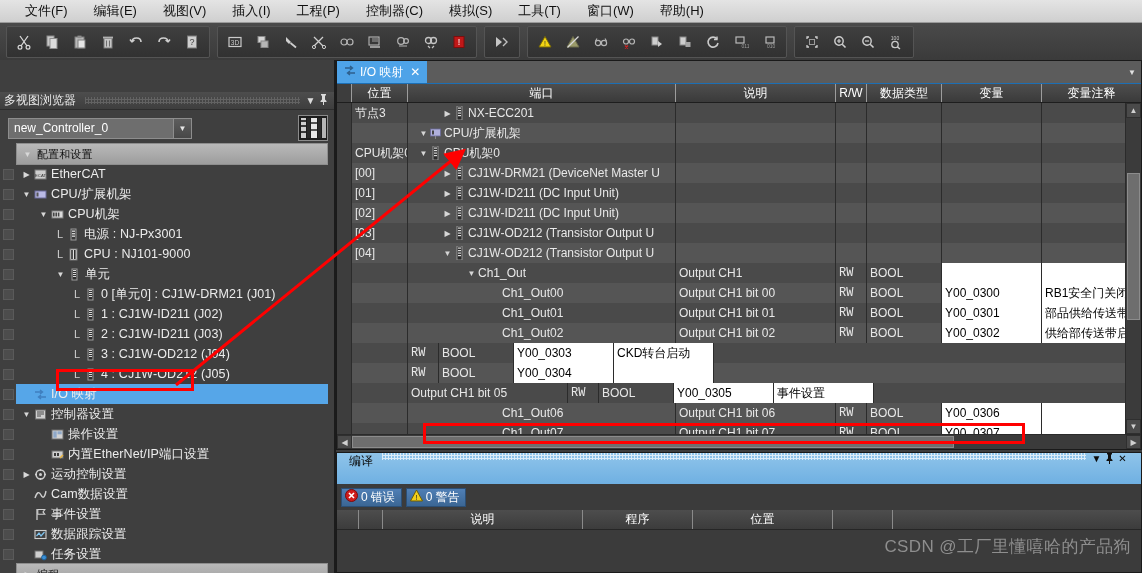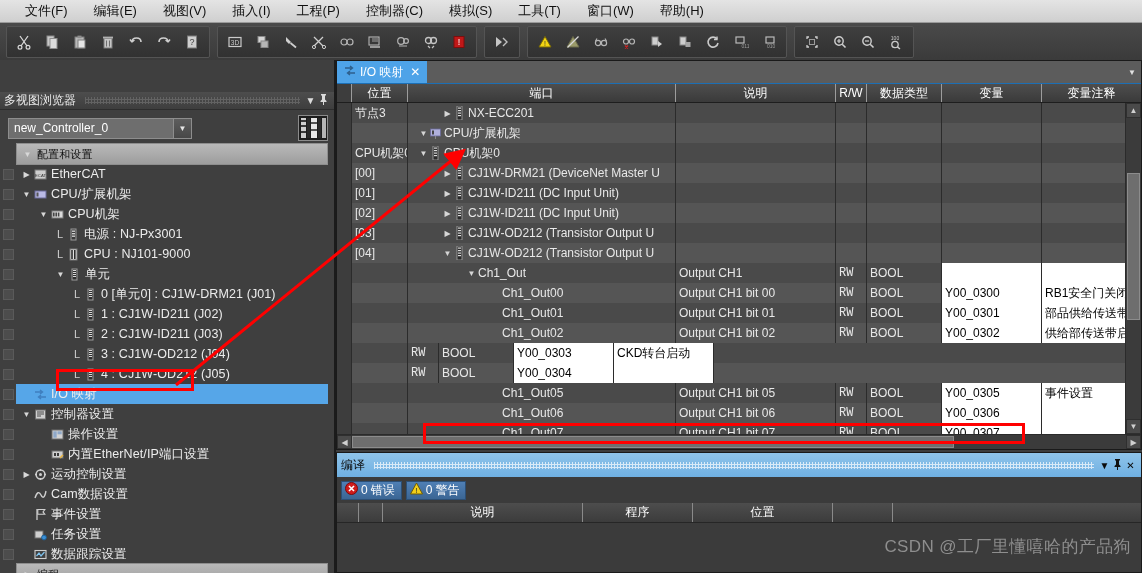--- a/index.html
+++ b/index.html
@@ -130,22 +130,22 @@
   .hsbtn{width:15px;background:#4a4a4a;display:flex;align-items:center;justify-content:center;
     font-size:8px;color:#d0d0d0;border:1px solid #2f2f2f;box-sizing:border-box;}
   .hstrack{flex:1;position:relative;background:#3b3b3b;}
   .hsthumb{position:absolute;left:0;top:1px;bottom:1px;width:600px;background:#6e6e6e;
     border:1px solid #8c8c8c;}
 
   
   .bottom{position:absolute;left:336px;top:452px;width:806px;height:121px;
     background:#3b3b3b;border:1px solid #1a1a1a;box-sizing:border-box;
     display:flex;flex-direction:column;}
-  .btitle{height:24px;background:linear-gradient(#8fc4ea,#6fb0e2);display:flex;align-items:center;
-    padding:0 4px;}
+  .btitle{height:31px;background:linear-gradient(#8fc4ea,#6fb0e2);display:flex;
+    padding:0 12px;}
   .btitle .btxt{font-size:12px;color:#0a0a0a;padding-right:5px;white-space:nowrap;}
   .btitle .bdots{flex:1;height:7px;
     background-image:repeating-linear-gradient(90deg,#ffffff 0 1px,transparent 1px 3px),
                      repeating-linear-gradient(0deg,#ffffff 0 1px,transparent 1px 3px);
     background-size:3px 3px;opacity:.7;margin:0 4px;}
   .btitle .bbtn{width:13px;text-align:center;font-size:10px;color:#0b0b0b;}
   .bfilters{height:22px;display:flex;align-items:center;gap:4px;padding:2px 4px;
     background:#3b3b3b;}
   .fbtn{height:17px;display:flex;align-items:center;gap:3px;padding:0 6px 0 3px;
     background:linear-gradient(#4f7fb5,#3b6694);border:1px solid #2c4f75;font-size:12px;color:#fff;}
@@ -747,41 +747,41 @@
         </div>
         <div class="trow">
           <div class="gutter">
             <i></i>
           </div>
           <div class="body">
             <span style="width: 2px; flex: 0 0 auto;"></span>
             <span class="tw"></span>
             <span class="ico">
               <svg width="13" height="13" viewBox="0 0 13 13">
+                <rect x="1" y="2.5" width="11" height="8" fill="none" stroke="#cfcfcf" stroke-width="1.1"></rect>
+                <path d="M2.5 8 L5 5 L7 8 L10.5 4" stroke="#7fc4f0" stroke-width="1.2" fill="none"></path>
+              </svg>
+            </span>
+            <span class="lbl">数据跟踪设置</span>
+          </div>
+        </div>
+        <div class="trow">
+          <div class="gutter">
+            <i></i>
+          </div>
+          <div class="body">
+            <span style="width: 2px; flex: 0 0 auto;"></span>
+            <span class="tw"></span>
+            <span class="ico">
+              <svg width="13" height="13" viewBox="0 0 13 13">
                 <rect x="1" y="3" width="8" height="7" fill="#cfcfcf" stroke="#6f6f6f"></rect>
                 <circle cx="10" cy="9.5" r="2.4" fill="#3a8fd6" stroke="#1e5f95"></circle>
               </svg>
             </span>
             <span class="lbl">任务设置</span>
-          </div>
-        </div>
-        <div class="trow">
-          <div class="gutter">
-            <i></i>
-          </div>
-          <div class="body">
-            <span style="width: 2px; flex: 0 0 auto;"></span>
-            <span class="tw"></span>
-            <span class="ico">
-              <svg width="13" height="13" viewBox="0 0 13 13">
-                <rect x="1" y="2.5" width="11" height="8" fill="none" stroke="#cfcfcf" stroke-width="1.1"></rect>
-                <path d="M2.5 8 L5 5 L7 8 L10.5 4" stroke="#7fc4f0" stroke-width="1.2" fill="none"></path>
-              </svg>
-            </span>
-            <span class="lbl">数据跟踪设置</span>
           </div>
         </div>
         <div class="trow section">
           <div class="gutter"></div>
           <div class="body">
             <span style="width: 2px; flex: 0 0 auto;"></span>
             <span class="tw">▶</span>
             <span class="lbl">编程</span>
           </div>
         </div>
@@ -1065,25 +1065,20 @@
               <div class="c-spacer"></div>
               <div class="c-pos"></div>
               <div class="c-rw">RW</div>
               <div class="c-dt">BOOL</div>
               <div class="c-var white-cell">Y00_0304</div>
               <div class="c-cmt white-cell"></div>
             </div>
             <div class="grow odd">
               <div class="c-spacer"></div>
               <div class="c-pos"></div>
-              <div class="c-port">
-                <span class="ind" style="width: 78px;"></span>
-                <span class="tw-c" style="display: inline-flex; align-items: center; justify-content: center; width: 13px;"></span>
-                <span>Ch1_Out05</span>
-              </div>
               <div class="c-desc">Output CH1 bit 05</div>
               <div class="c-rw">RW</div>
               <div class="c-dt">BOOL</div>
               <div class="c-var white-cell">Y00_0305</div>
               <div class="c-cmt white-cell">事件设置</div>
             </div>
             <div class="grow even">
               <div class="c-spacer"></div>
               <div class="c-pos"></div>
               <div class="c-port">

